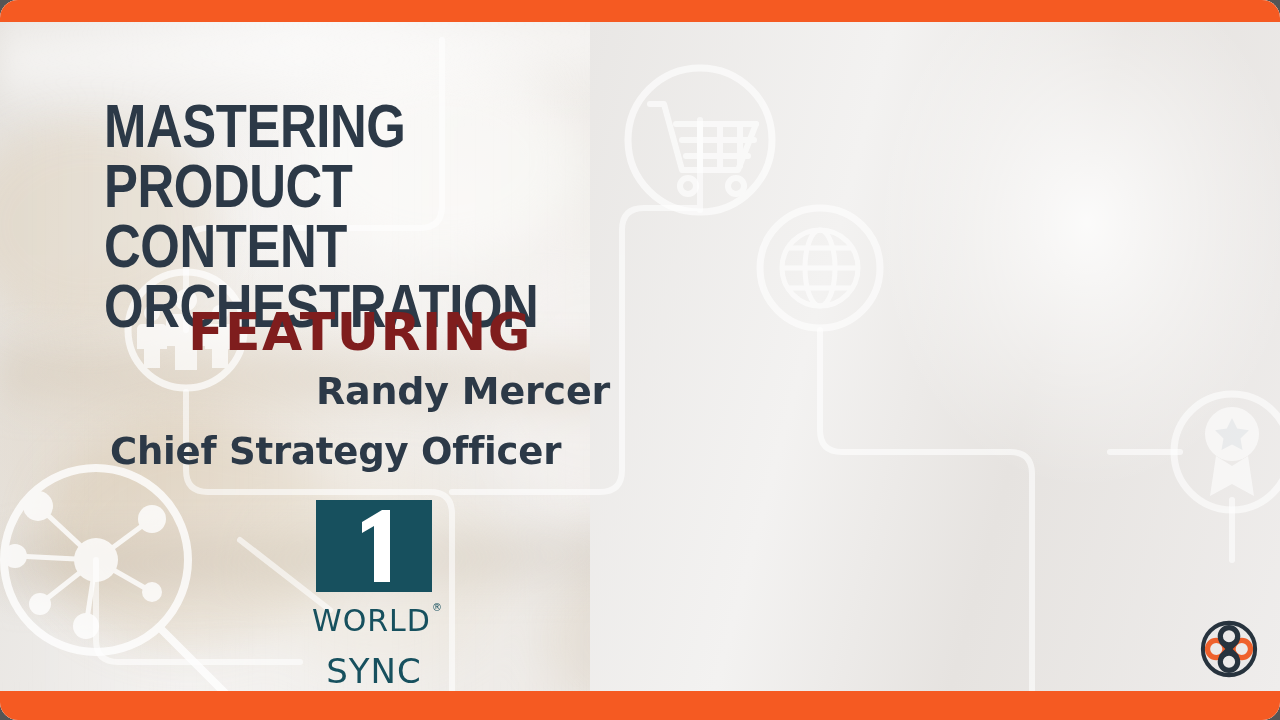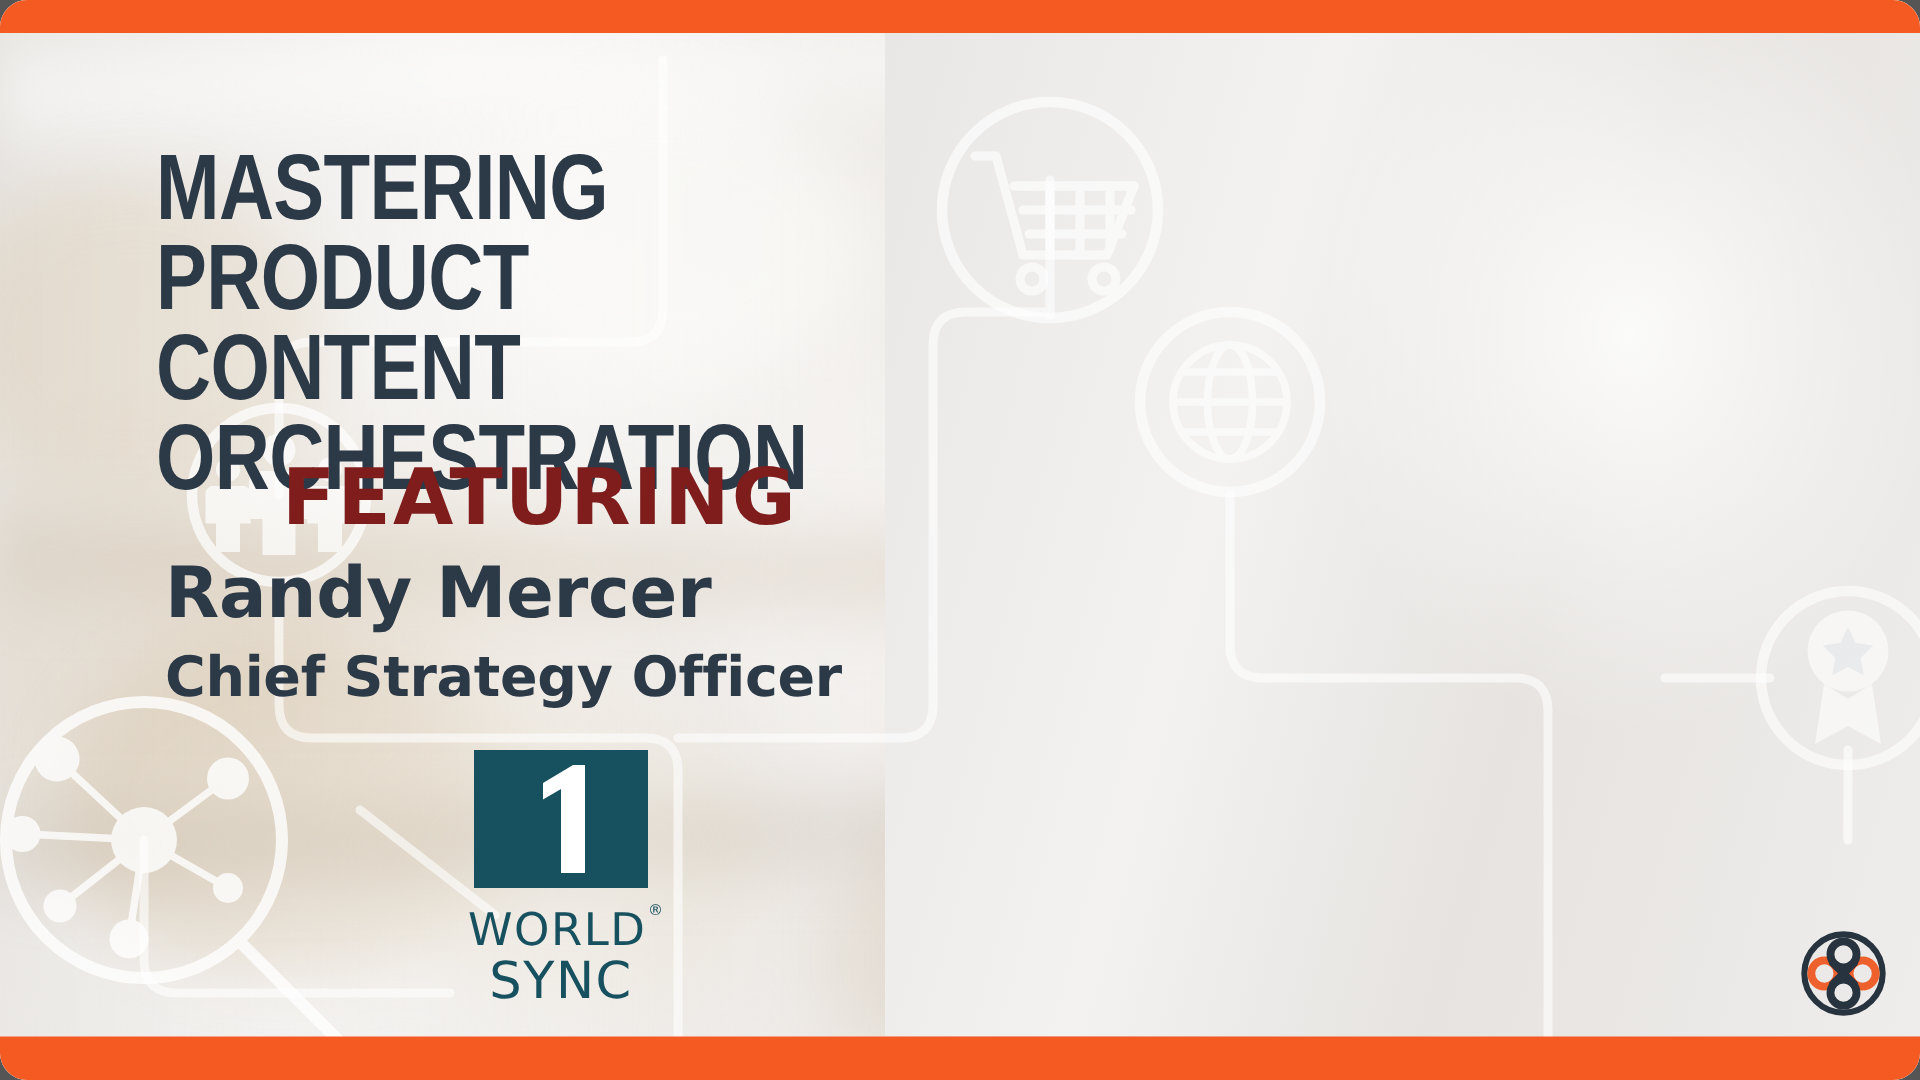--- a/index.html
+++ b/index.html
@@ -98,25 +98,25 @@
     font-weight: 700;
     font-size: 52px;
     letter-spacing: 1.5px;
     line-height: 1;
   }
   .speaker-name {
     position: absolute;
     left: 110px;
     top: 372px;
     width: 500px;
-    text-align: left;
+    text-align: right;
     color: #2c3947;
     font-family: "DejaVu Sans", sans-serif;
     font-weight: 700;
-    font-size: 47px;
+    font-size: 38px;
     letter-spacing: -0.2px;
     line-height: 1;
   }
   .speaker-title {
     position: absolute;
     left: 110px;
     top: 433px;
     width: 500px;
     text-align: left;
     color: #2c3947;
@@ -158,21 +158,21 @@
   }
   .logo-reg {
     font-size: 10px;
     vertical-align: super;
     position: relative;
     top: -9px;
     left: 1px;
   }
   .logo-sync {
     font-size: 34px;
-    margin-top: 1px;
+    margin-top: 18px;
     letter-spacing: 1px;
   }
 
   
   .bar-top {
     position: absolute; left: 0; right: 0; top: 0;
     height: 22px;
     background: #f55a22;
   }
   .bar-bottom {

